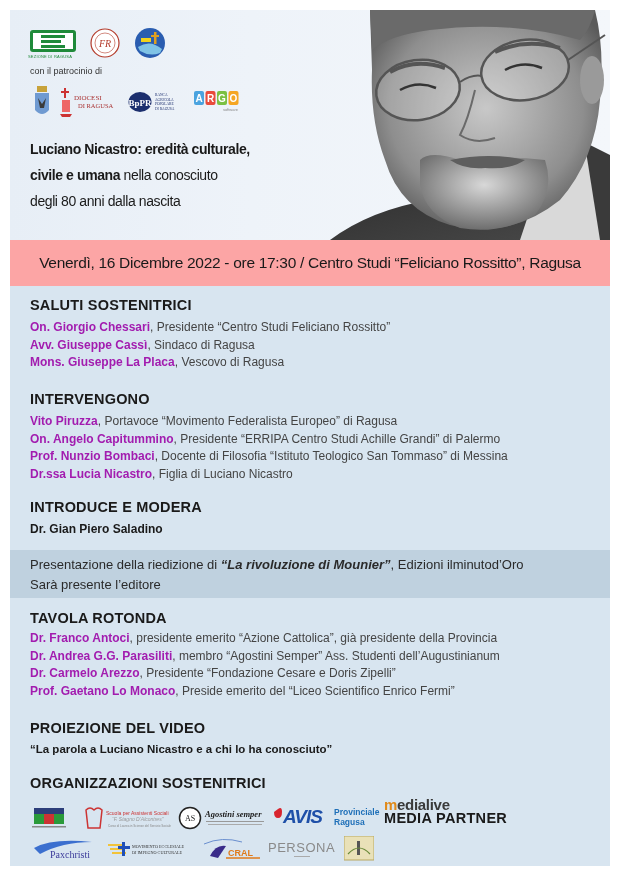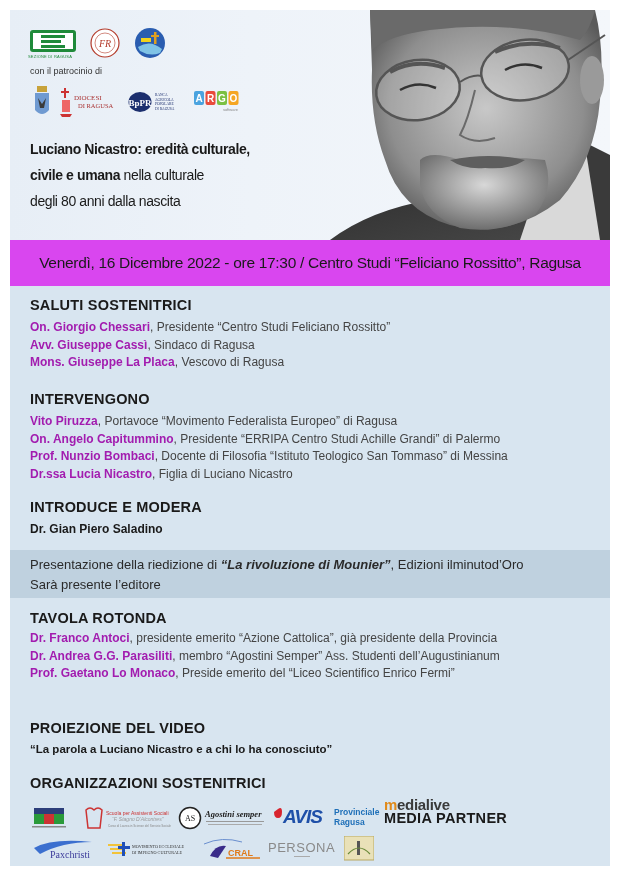--- a/index.html
+++ b/index.html
@@ -28,21 +28,21 @@
   .logo-e .bar { position: absolute; left: 8px; height: 3px; background: #1f8a3a; }
   .logo-e-caption { left: 18px; top: 44px; font-size: 4px; color: #1f8a3a; letter-spacing: 0.2px; }
   .patrocinio { position: absolute; left: 20px; top: 56px; font-size: 9px; color: #333; }
   .title {
     position: absolute; left: 20px; top: 126px; width: 360px;
     font-family: "Liberation Sans", sans-serif; font-size: 14px; line-height: 26px; color: #1a1a1a;
     letter-spacing: -0.4px;
   }
   .title b { font-weight: 700; }
   .date-bar {
-    position: absolute; left: 0; top: 230px; width: 600px; height: 46px; background: #d946ef;
+    position: absolute; left: 0; top: 230px; width: 600px; height: 46px; background: #fca5a5;
     display: flex; align-items: center; justify-content: center;
     font-size: 15.5px; color: #1a1a1a; letter-spacing: -0.3px;
   }
   .sec-title { font-weight: 700; font-size: 14.5px; letter-spacing: 0.2px; color: #1a1a1a; margin: 0; }
   .line { font-size: 12px; line-height: 17.5px; color: #444; white-space: nowrap; }
   .line b { color: #a21caf; font-weight: 700; }
   .sec { position: absolute; left: 20px; width: 570px; }
   .presentation-bar {
     position: absolute; left: 0; top: 540px; width: 600px; height: 48px; background: #bfd1df;
   }
@@ -114,21 +114,21 @@
       <rect x="34.5" y="0" width="10" height="14" rx="2" fill="#f5a623"></rect>
       <text x="5" y="11" font-size="10" fill="#fff" text-anchor="middle" font-weight="700" font-family="Liberation Sans, sans-serif">A</text>
       <text x="16.5" y="11" font-size="10" fill="#fff" text-anchor="middle" font-weight="700" font-family="Liberation Sans, sans-serif">R</text>
       <text x="28" y="11" font-size="10" fill="#fff" text-anchor="middle" font-weight="700" font-family="Liberation Sans, sans-serif">G</text>
       <text x="39.5" y="11" font-size="10" fill="#fff" text-anchor="middle" font-weight="700" font-family="Liberation Sans, sans-serif">O</text>
       <text x="44" y="20" font-size="4" fill="#888" text-anchor="end" font-family="Liberation Sans, sans-serif">software</text>
     </svg>
 
     <div class="title">
       <div><b>Luciano Nicastro: eredità culturale,</b></div>
-      <div><b>civile e umana</b><span> nella culturale</span></div>
+      <div><b>civile e umana</b><span> nella conosciuto</span></div>
       <div>degli 80 anni dalla nascita</div>
     </div>
 
     <svg class="portrait" viewBox="0 0 300 230">
       <defs>
         <radialGradient id="face" cx="50%" cy="45%" r="60%">
           <stop offset="0%" stop-color="#c8c8c8"></stop>
           <stop offset="70%" stop-color="#8e8e8e"></stop>
           <stop offset="100%" stop-color="#5a5a5a"></stop>
         </radialGradient>
@@ -200,20 +200,21 @@
   <div class="presentation-bar">
     <div class="p1"><span>Presentazione della riedizione di </span><i>“La rivoluzione di Mounier”</i><span>, Edizioni ilminutod’Oro</span></div>
     <div class="p2">Sarà presente l’editore</div>
   </div>
 
   <div class="sec" style="top:600px">
     <div class="sec-title">TAVOLA ROTONDA</div>
     <div style="margin-top:4px">
       <div class="line"><b>Dr. Franco Antoci</b><span>, presidente emerito “Azione Cattolica”, già presidente della Provincia</span></div>
       <div class="line"><b>Dr. Andrea G.G. Parasiliti</b><span>, membro “Agostini Semper” Ass. Studenti dell’Augustinianum</span></div>
+      <div class="line"><b>Dr. Carmelo Arezzo</b><span>, Presidente “Fondazione Cesare e Doris Zipelli”</span></div>
       <div class="line"><b>Prof. Gaetano Lo Monaco</b><span>, Preside emerito del “Liceo Scientifico Enrico Fermi”</span></div>
     </div>
   </div>
 
   <div class="sec" style="top:710px">
     <div class="sec-title">PROIEZIONE DEL VIDEO</div>
     <div class="line" style="margin-top:5px;color:#1a1a1a;font-weight:700;font-size:11.5px;">“La parola a Luciano Nicastro e a chi lo ha conosciuto”</div>
   </div>
 
   <div class="sec" style="top:765px">

